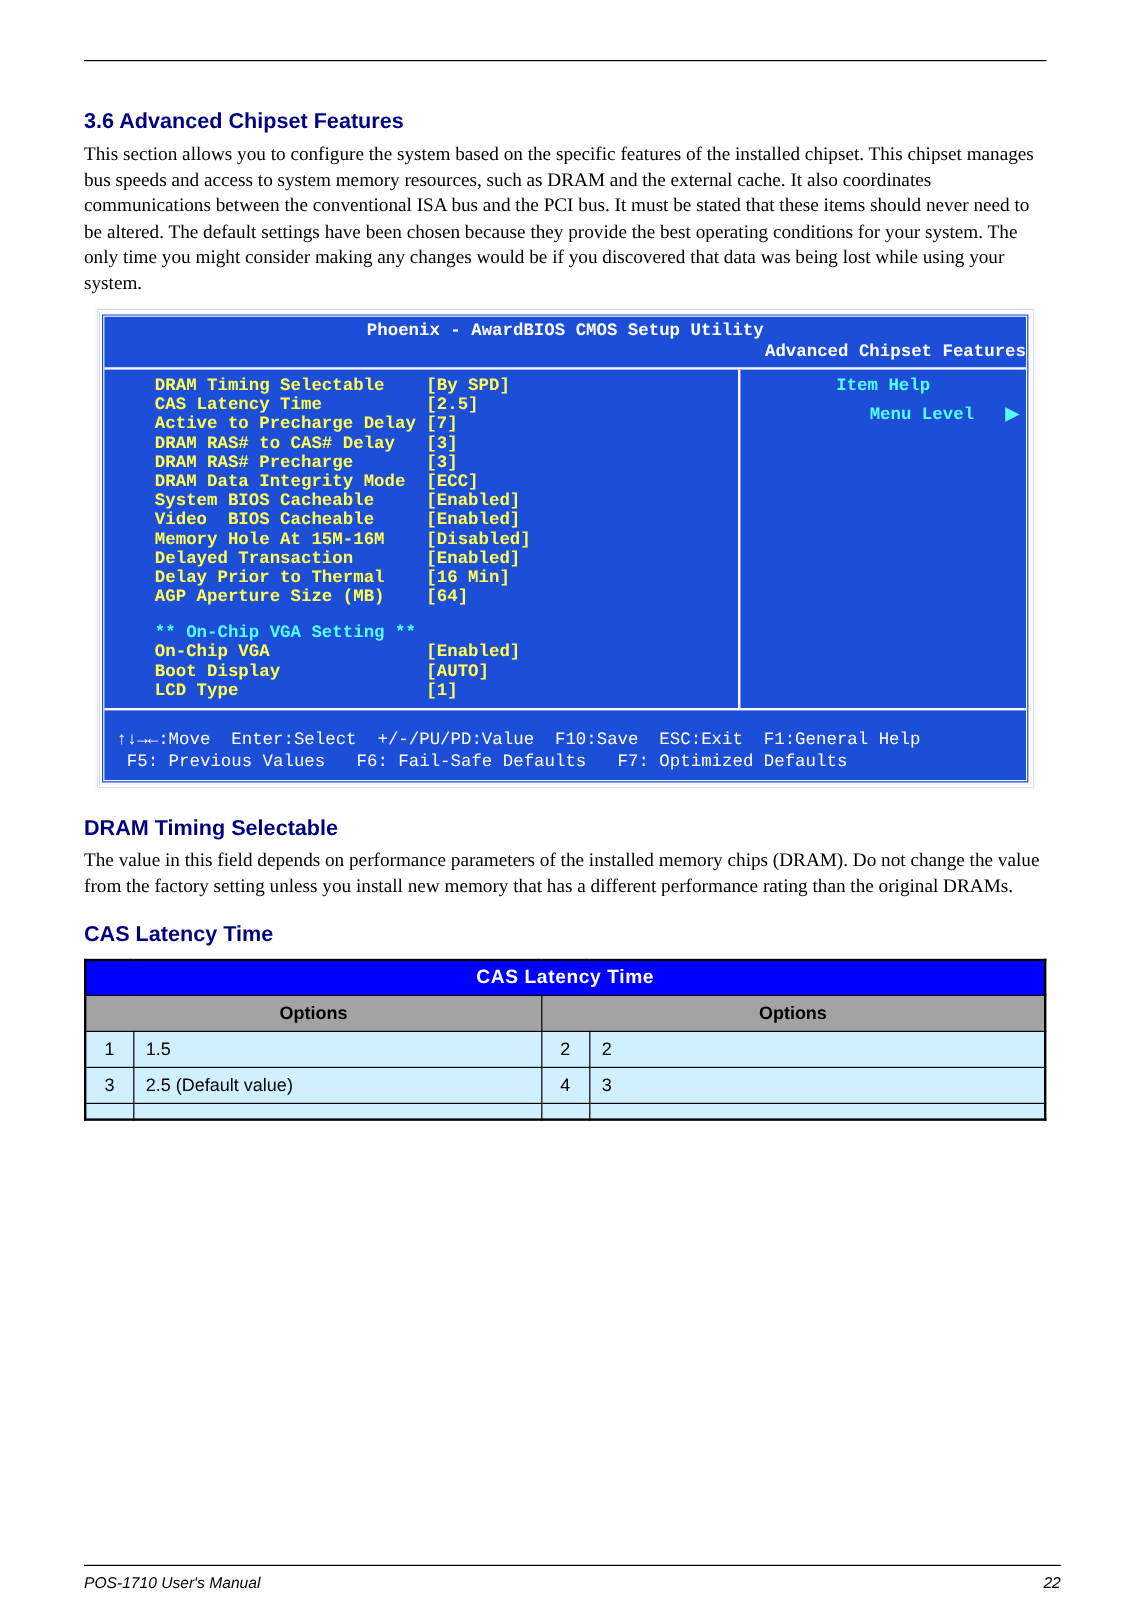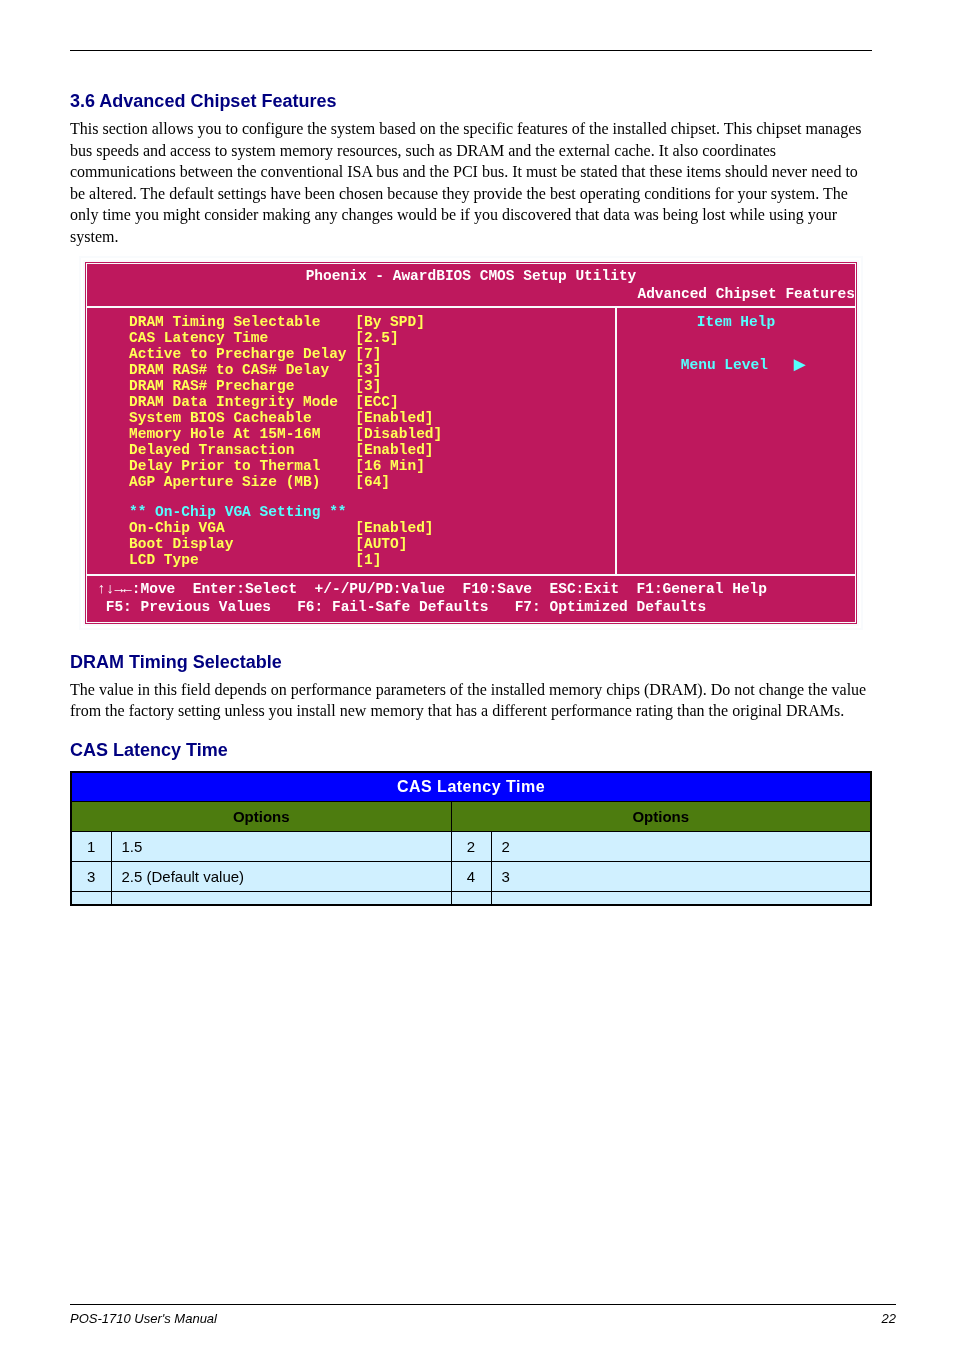--- a/index.html
+++ b/index.html
@@ -2,43 +2,43 @@
 <html><head>
 <meta charset="utf-8">
 <style>
   * { box-sizing: border-box; margin: 0; padding: 0; }
   body { width: 954px; height: 1352px; background: #fff; font-family: "Times New Roman", serif; color: #000; position: relative; }
   .page { padding: 50px 82px 40px 70px; }
   .hr-top { border-top: 1.5px solid #000; margin-bottom: 40px; }
   h2.heading { font-family: Arial, sans-serif; font-weight: bold; font-size: 18px; color: #000080; margin: 18px 0 6px 0; }
   p.body { font-size: 16px; line-height: 1.35; margin: 4px 0 10px 0; }
   
-  .bios { margin: 4px auto 24px auto; width: 780px; font-family: "Courier New", monospace; font-size: 14.5px; color: #fff; border: 2px solid #fff; background: #be185d; box-shadow: 0 0 0 2px #f9fbfd, inset 0 0 0 2px #f9fbfd; }
+  .bios { margin: 4px auto 24px auto; width: 780px; font-family: "Courier New", monospace; font-size: 14.5px; color: #fff; border: 2px solid #fff; background: #1d4ed8; box-shadow: 0 0 0 2px #f9fbfd, inset 0 0 0 2px #f9fbfd; }
   .bios-frame { border: 4px double #f9fbfd; }
   .bios-header { text-align: center; font-weight: bold; padding: 4px 8px 2px 8px; }
   .bios-sub { text-align: right; font-weight: bold; color: #fff; padding-bottom: 4px; }
   .bios-divider { height: 2px; background: #f9fbfd; }
   .bios-body { display: flex; }
   .bios-left { flex: 1 1 auto; padding: 6px 0 6px 22px; border-right: 2px solid #f9fbfd; }
   .bios-right { width: 238px; padding: 6px 6px; text-align: center; font-weight: bold; color: #fff; }
   .bios-row { white-space: pre; font-weight: bold; margin-left: 20px; }
   .yellow { color: #ffff55; }
   .cyan { color: #55ffff; }
   .help-title { text-align: center; color: #55ffff; }
-  .menu-level { text-align: center; padding-left: 14px; margin-top: 26px; color: #55ffff; font-weight: bold; }
-  .bios-footer { padding: 4px 10px 6px 10px; font-weight: bold; white-space: pre; line-height: 1.25; }
+  .menu-level { text-align: right; padding-left: 14px; margin-top: 6px; color: #55ffff; font-weight: bold; }
+  .bios-footer { padding: 4px 10px 6px 10px; font-weight: normal; white-space: pre; line-height: 1.25; margin-top: 12px; }
   table.opts { width: 100%; border-collapse: collapse; border: 2px solid #000; margin-top: 10px; }
   table.opts th, table.opts td { border: 1px solid #000; padding: 6px 10px; font-size: 15px; }
   table.opts .title-row th { background: #0000ff; color: #fff; font-family: Arial, sans-serif; font-weight: bold; text-align: center; font-size: 16px; padding: 5px; letter-spacing: 0.5px; }
-  table.opts .hdr-row th { background: #4d7c0f; color: #000; font-family: Arial, sans-serif; font-weight: bold; text-align: center; }
+  table.opts .hdr-row th { background: #a3a3a3; color: #000; font-family: Arial, sans-serif; font-weight: bold; text-align: center; }
   table.opts td { background: #d0f0ff; font-family: Arial, sans-serif; }
   table.opts td.idx { text-align: center; width: 40px; }
   table.opts td.opt { width: 340px; }
   table.opts td.idx2 { text-align: center; width: 40px; }
-  .footer { position: absolute; bottom: 26px; left: 70px; right: 58px; }
+  .footer { position: absolute; bottom: 26px; left: 70px; right: 70px; }
   .footer-line { border-top: 1.5px solid #000; padding-top: 6px; font-family: Arial, sans-serif; font-size: 13px; font-style: italic; color: #000; display: flex; justify-content: space-between; }
   .tri { font-family: Arial, sans-serif; }
 </style>
 </head>
 <body>
 
 <div class="page">
   <div class="hr-top"></div>
 
   <h2 class="heading">3.6 Advanced Chipset Features</h2>
@@ -51,20 +51,21 @@
       <div class="bios-divider"></div>
       <div class="bios-body">
         <div class="bios-left">
           <div class="bios-row"><span class="yellow">DRAM Timing Selectable   </span> <span class="yellow">[By SPD]</span></div>
           <div class="bios-row"><span class="yellow">CAS Latency Time         </span> <span class="yellow">[2.5]</span></div>
           <div class="bios-row"><span class="yellow">Active to Precharge Delay</span> <span class="yellow">[7]</span></div>
           <div class="bios-row"><span class="yellow">DRAM RAS# to CAS# Delay  </span> <span class="yellow">[3]</span></div>
           <div class="bios-row"><span class="yellow">DRAM RAS# Precharge      </span> <span class="yellow">[3]</span></div>
           <div class="bios-row"><span class="yellow">DRAM Data Integrity Mode </span> <span class="yellow">[ECC]</span></div>
           <div class="bios-row"><span class="yellow">System BIOS Cacheable    </span> <span class="yellow">[Enabled]</span></div>
+          <div class="bios-row"><span class="yellow">Video  BIOS Cacheable    </span> <span class="yellow">[Enabled]</span></div>
           <div class="bios-row"><span class="yellow">Memory Hole At 15M-16M   </span> <span class="yellow">[Disabled]</span></div>
           <div class="bios-row"><span class="yellow">Delayed Transaction      </span> <span class="yellow">[Enabled]</span></div>
           <div class="bios-row"><span class="yellow">Delay Prior to Thermal   </span> <span class="yellow">[16 Min]</span></div>
           <div class="bios-row"><span class="yellow">AGP Aperture Size (MB)   </span> <span class="yellow">[64]</span></div>
           <div style="height:14px"></div>
           <div class="bios-row cyan">** On-Chip VGA Setting **</div>
           <div class="bios-row"><span class="yellow">On-Chip VGA              </span> <span class="yellow">[Enabled]</span></div>
           <div class="bios-row"><span class="yellow">Boot Display             </span> <span class="yellow">[AUTO]</span></div>
           <div class="bios-row"><span class="yellow">LCD Type                 </span> <span class="yellow">[1]</span></div>
         </div>

